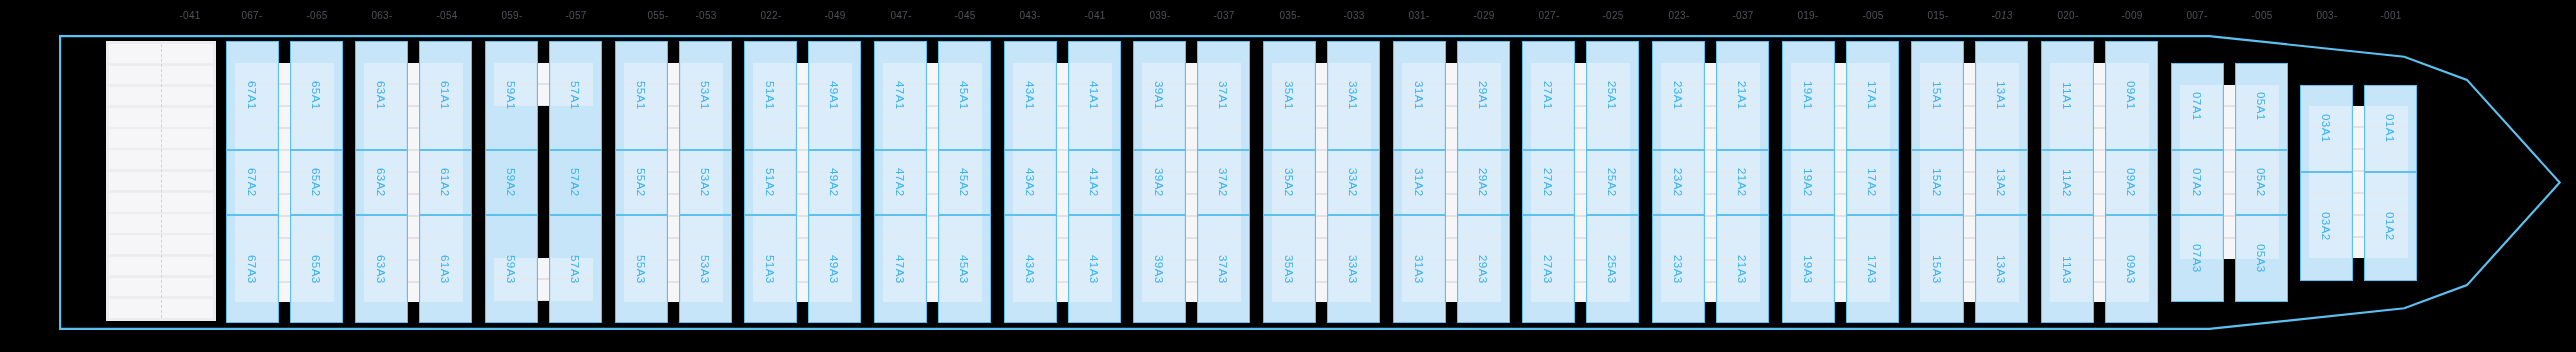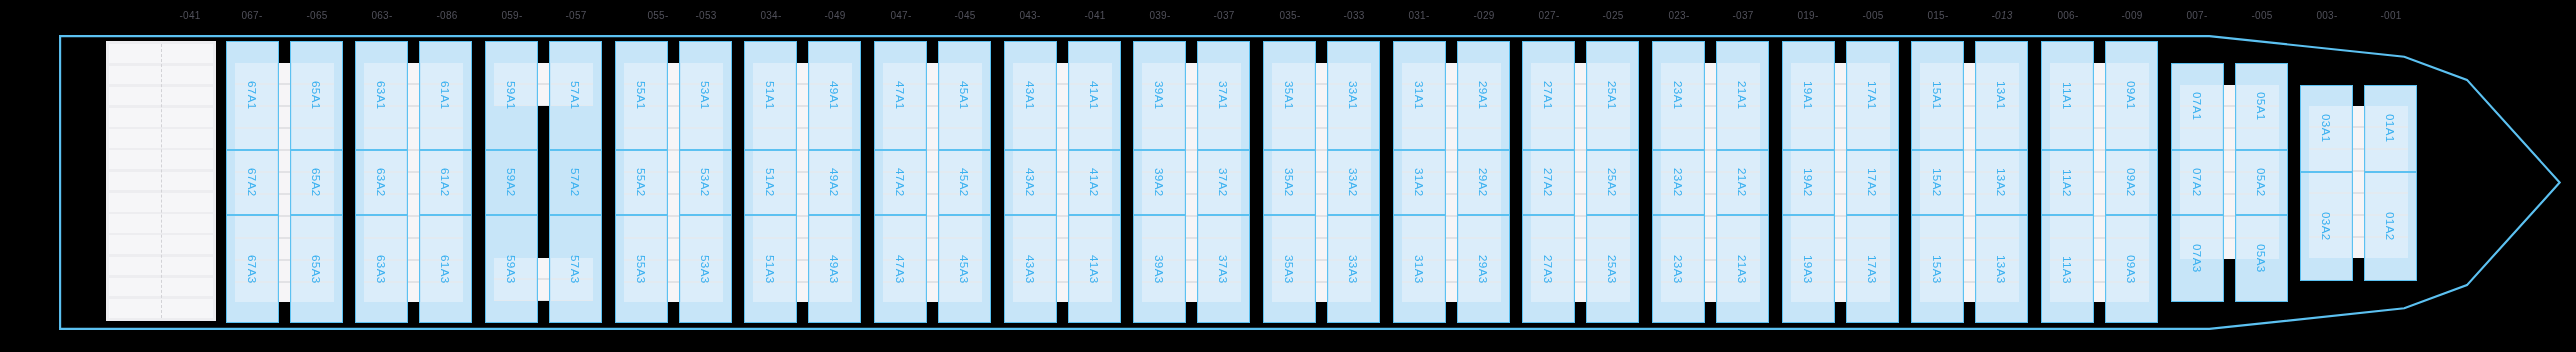--- a/index.html
+++ b/index.html
@@ -46,46 +46,46 @@
 
 <div id="stage">
   <svg id="hull-svg" width="2576" height="353" viewBox="0 0 3000 411">
     <path d="M70,42 H2573 L2800,66 L2873,93 L2981,212.5 L2873,332 L2800,359 L2573,383 H70 Z" fill="none" stroke="#5cc1f1" stroke-width="2.5"></path>
   </svg>
   <div id="axis">
       <div class="axis-label" style="left: 190px;">-041</div>
       <div class="axis-label" style="left: 252px;">067-</div>
       <div class="axis-label" style="left: 317px;">-065</div>
       <div class="axis-label" style="left: 382px;">063-</div>
-      <div class="axis-label" style="left: 447px;">-086</div>
+      <div class="axis-label" style="left: 447px;">-054</div>
       <div class="axis-label" style="left: 512px;">059-</div>
       <div class="axis-label" style="left: 576px;">-057</div>
       <div class="axis-label" style="left: 658px;">055-</div>
       <div class="axis-label" style="left: 706px;">-053</div>
-      <div class="axis-label" style="left: 771px;">034-</div>
+      <div class="axis-label" style="left: 771px;">022-</div>
       <div class="axis-label" style="left: 835px;">-049</div>
       <div class="axis-label" style="left: 901px;">047-</div>
       <div class="axis-label" style="left: 965px;">-045</div>
       <div class="axis-label" style="left: 1030px;">043-</div>
       <div class="axis-label" style="left: 1095px;">-041</div>
       <div class="axis-label" style="left: 1160px;">039-</div>
       <div class="axis-label" style="left: 1224px;">-037</div>
       <div class="axis-label" style="left: 1290px;">035-</div>
       <div class="axis-label" style="left: 1354px;">-033</div>
       <div class="axis-label" style="left: 1419px;">031-</div>
       <div class="axis-label" style="left: 1484px;">-029</div>
       <div class="axis-label" style="left: 1549px;">027-</div>
       <div class="axis-label" style="left: 1613px;">-025</div>
       <div class="axis-label" style="left: 1679px;">023-</div>
       <div class="axis-label" style="left: 1743px;">-037</div>
       <div class="axis-label" style="left: 1808px;">019-</div>
       <div class="axis-label" style="left: 1873px;">-005</div>
       <div class="axis-label" style="left: 1938px;">015-</div>
       <div class="axis-label" style="left: 2002px; font-style: italic;">-013</div>
-      <div class="axis-label" style="left: 2068px;">006-</div>
+      <div class="axis-label" style="left: 2068px;">020-</div>
       <div class="axis-label" style="left: 2132px;">-009</div>
       <div class="axis-label" style="left: 2197px;">007-</div>
       <div class="axis-label" style="left: 2262px;">-005</div>
       <div class="axis-label" style="left: 2327px;">003-</div>
       <div class="axis-label" style="left: 2391px;">-001</div>
     </div>
   <div id="bays">
       <div class="pair" style="left: 226px; width: 118px;">
         <div class="bay" style="left: 0px; top: 41px; width: 53px; height: 282px;"></div>
         <div class="band" style="left: 9.4px; width: 42px; top: 63px; height: 239px;"></div>

